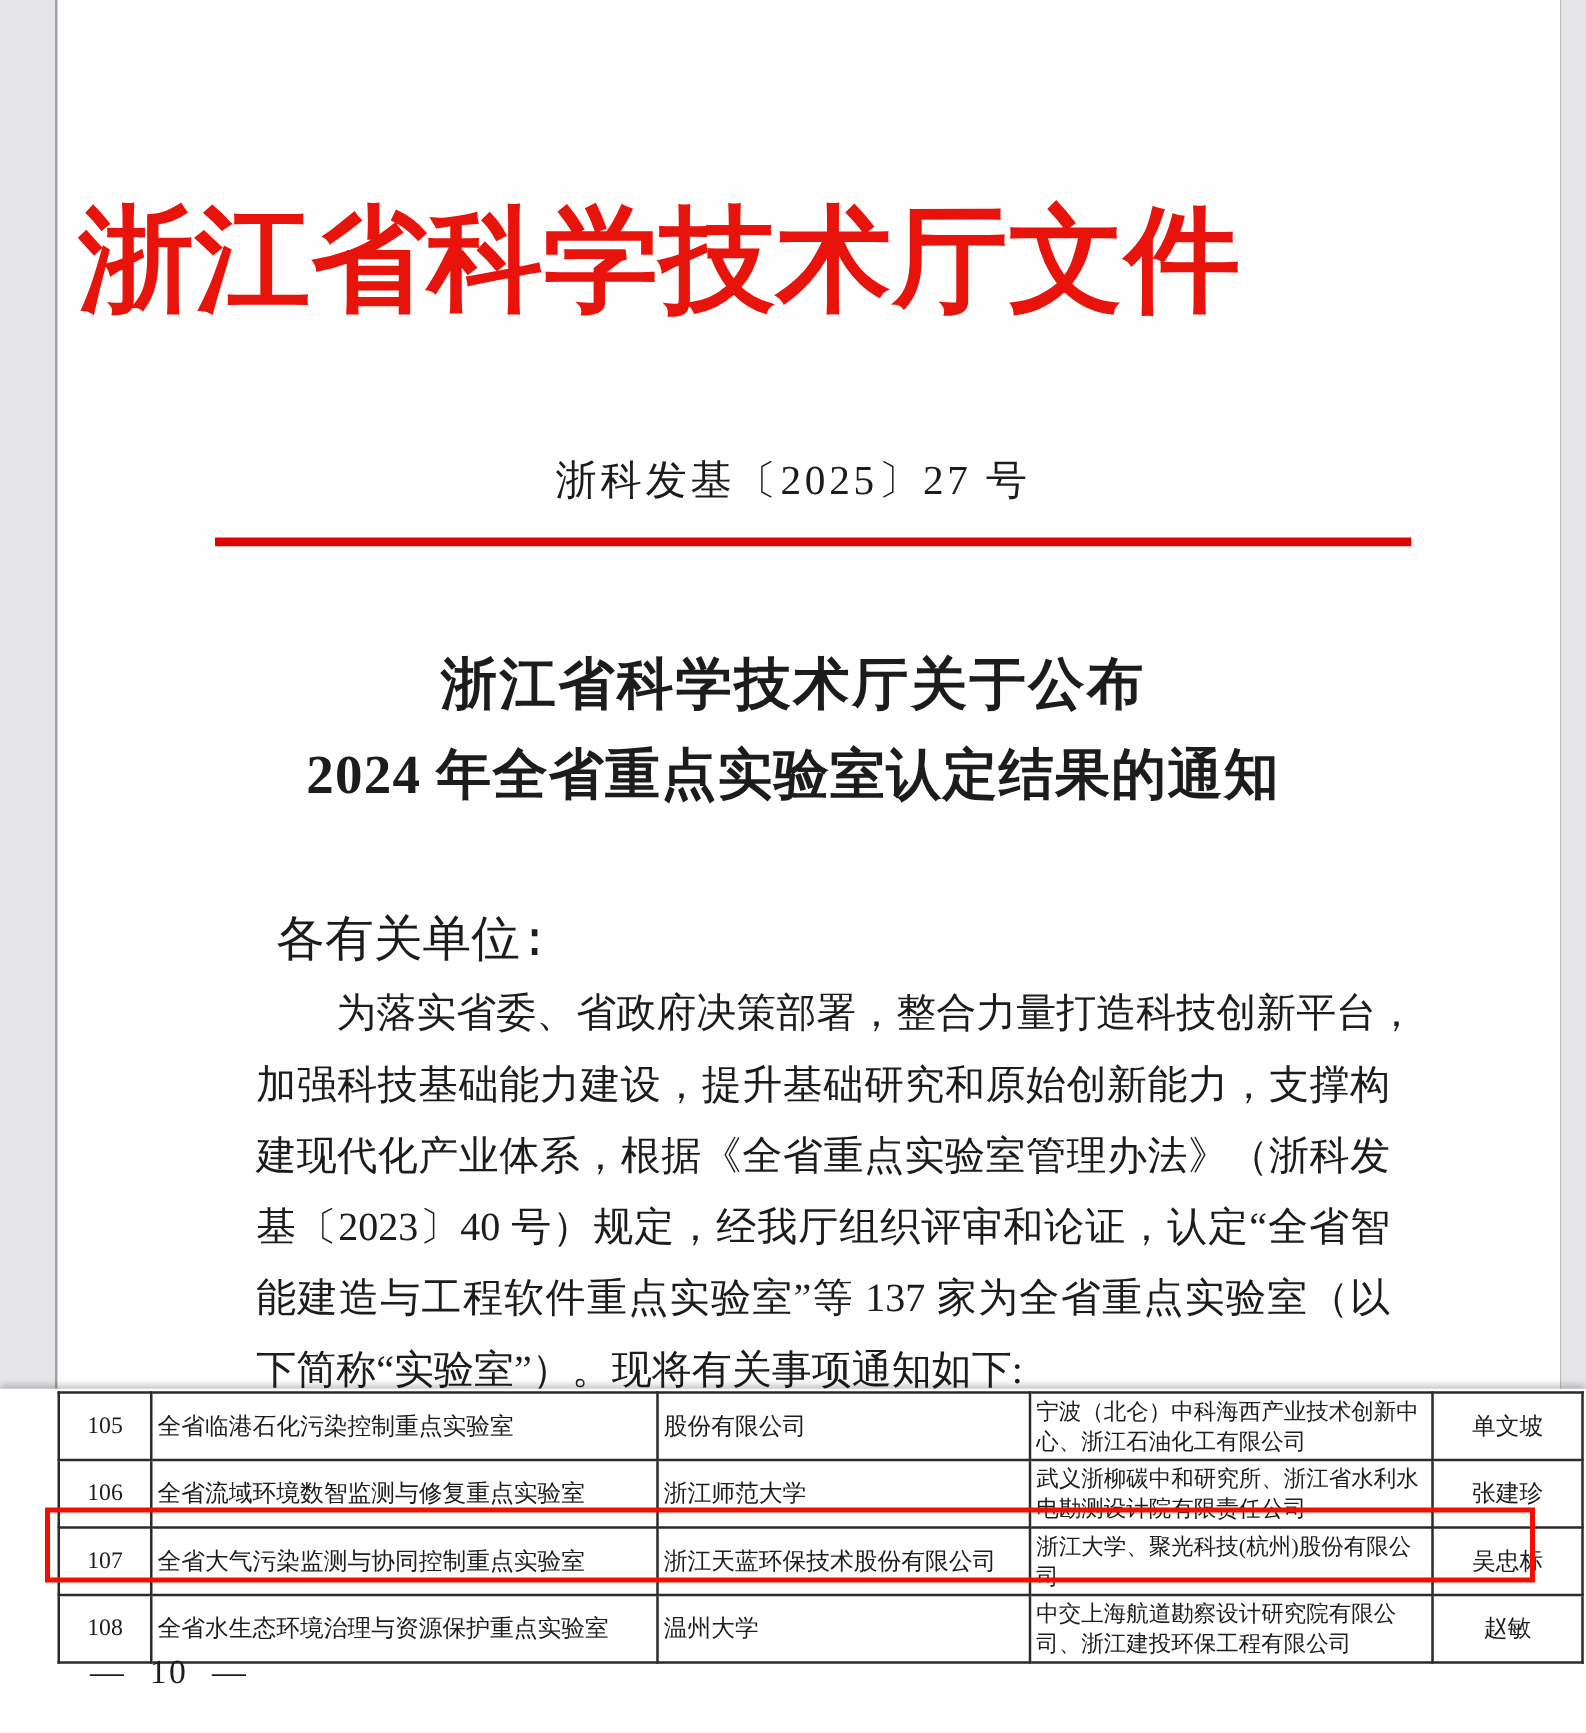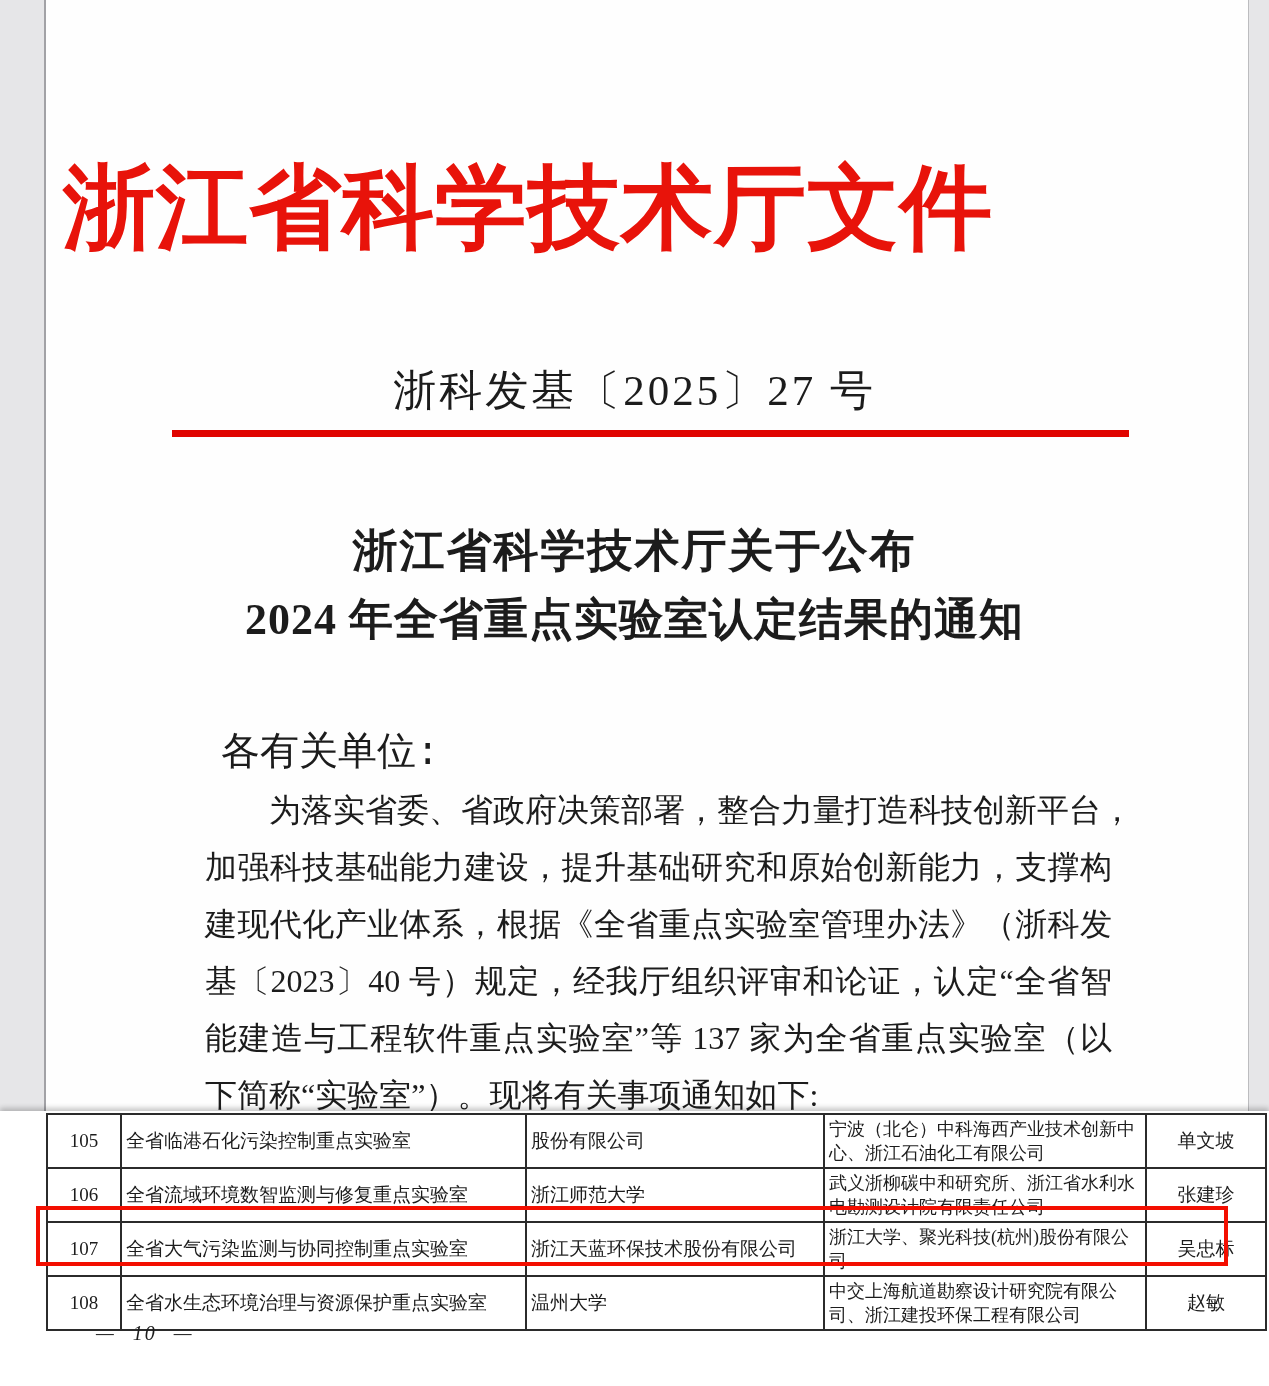--- a/index.html
+++ b/index.html
@@ -24,32 +24,32 @@
     text-align:center;
     font-size:92px;font-weight:900;
     color:#e8130a;
     letter-spacing:1px;
     line-height:120px;
     white-space:nowrap;
   }
   .doc-number{
     position:absolute;left:0;top:362px;width:1269px;
     text-align:center;
-    font-size:43px;
+    font-size:33px;
     letter-spacing:3px;
   }
   .red-rule{
     position:absolute;left:172px;top:430px;width:957px;height:7px;
     background:#e00400;
   }
   .notice-title{
     position:absolute;left:0;top:520px;width:1269px;
     text-align:center;font-weight:700;
   }
-  .notice-title .line1{font-size:45px;line-height:62px;letter-spacing:2px;}
+  .notice-title .line1{font-size:45px;line-height:62px;letter-spacing:2px;font-family:Liberation Mono, monospace;}
   .notice-title .line2{font-size:44px;line-height:76px;letter-spacing:1px;}
   .salutation{
     position:absolute;left:221px;top:724px;
     font-size:39px;
     font-family:Liberation Mono, monospace;
   }
   .body-lines{
     position:absolute;left:205px;top:782px;width:907px;
     font-size:32px;
   }
@@ -90,24 +90,23 @@
   tr.r2{height:46px;}
   tr.r3{height:52px;}
   tr.r4{height:50px;}
   .highlight-box{
     position:absolute;left:36px;top:1206px;width:1192px;height:60px;
     border:4px solid #f30e00;
     box-sizing:border-box;
     pointer-events:none;
   }
   .page-number{
-    position:absolute;left:96px;top:1322px;
-    font-size:20px;letter-spacing:2px;word-spacing:10px;
+    position:absolute;left:72px;top:1322px;
+    font-size:27px;letter-spacing:2px;word-spacing:10px;
     white-space:nowrap;
-    font-style:italic;
   }
 </style>
 </head>
 <body>
 
 <div class="canvas">
 
   <div class="top-page"></div>
 
   <div class="doc-header-title">浙江省科学技术厅文件</div>

